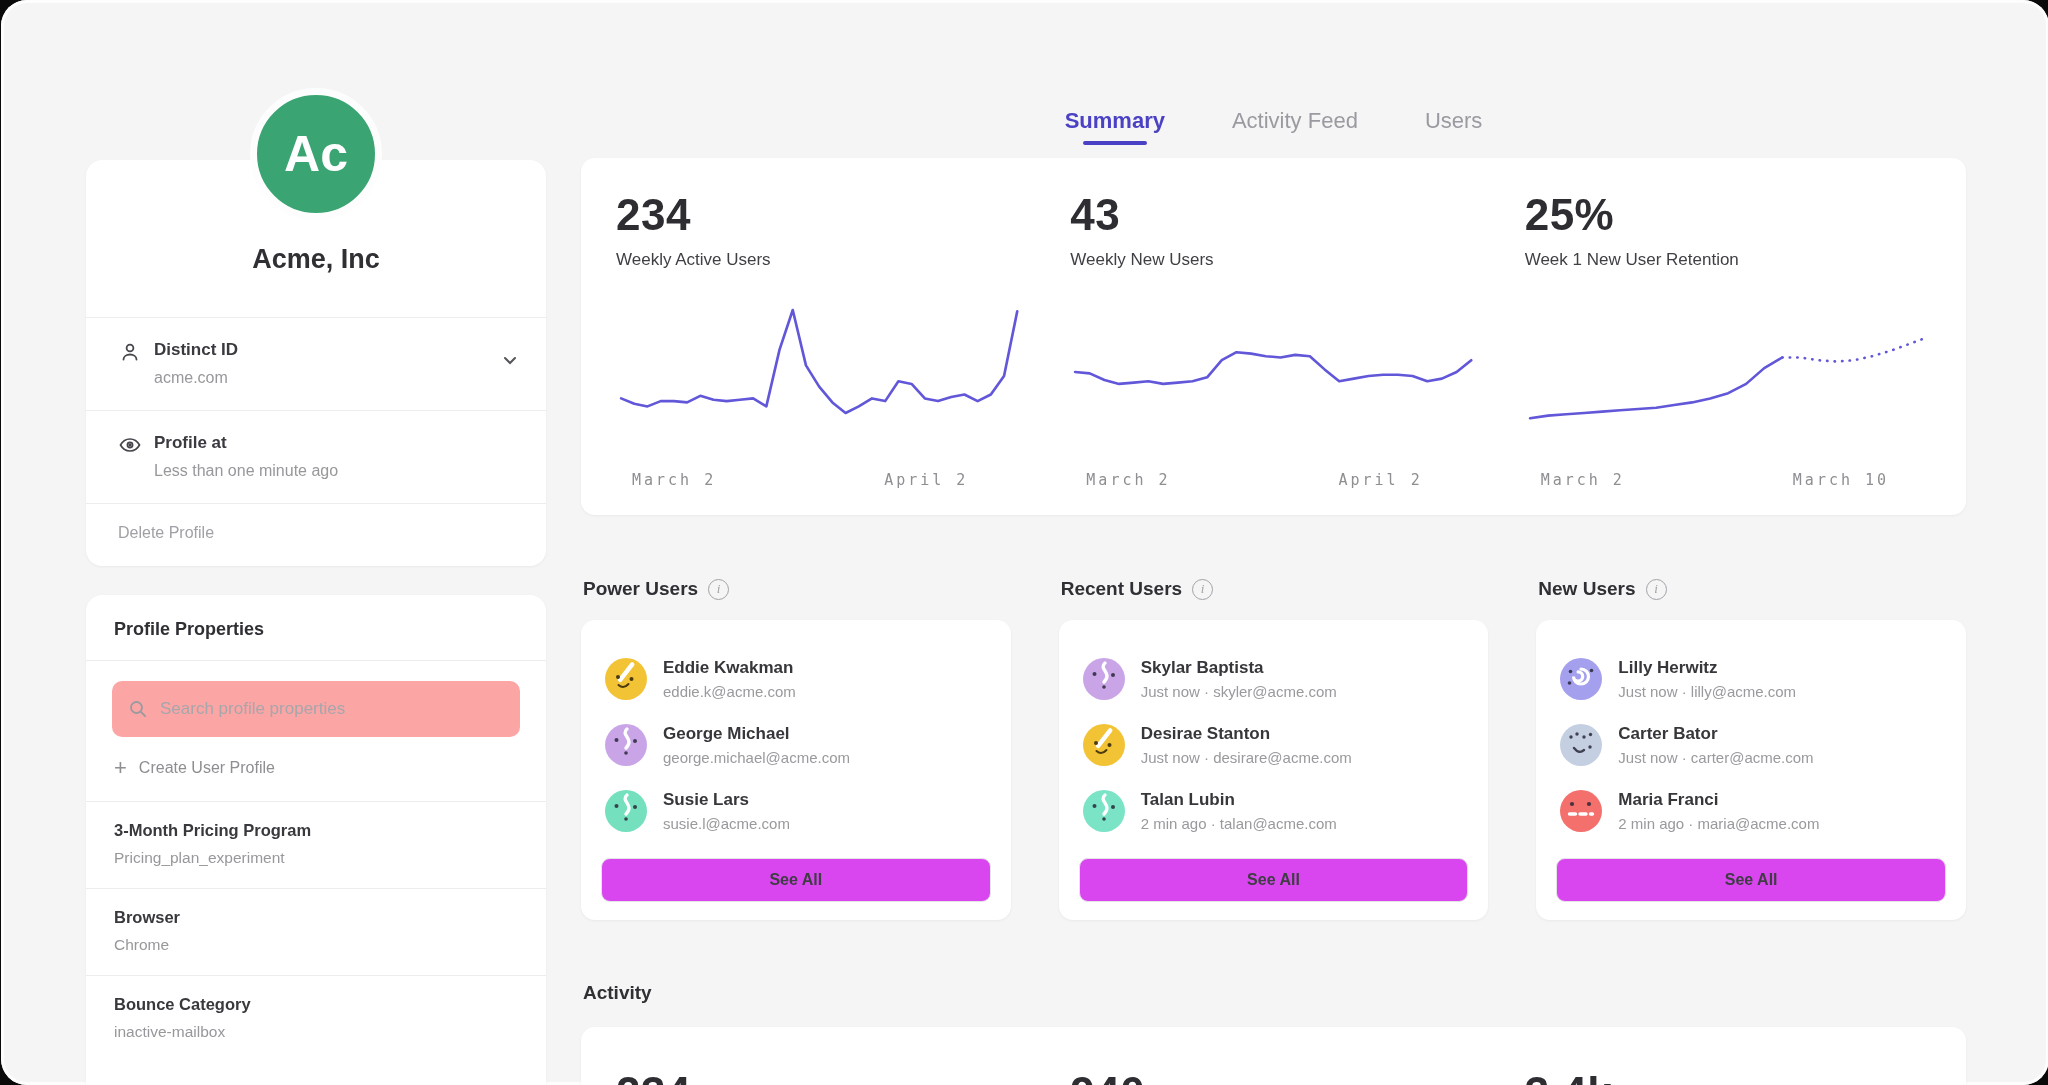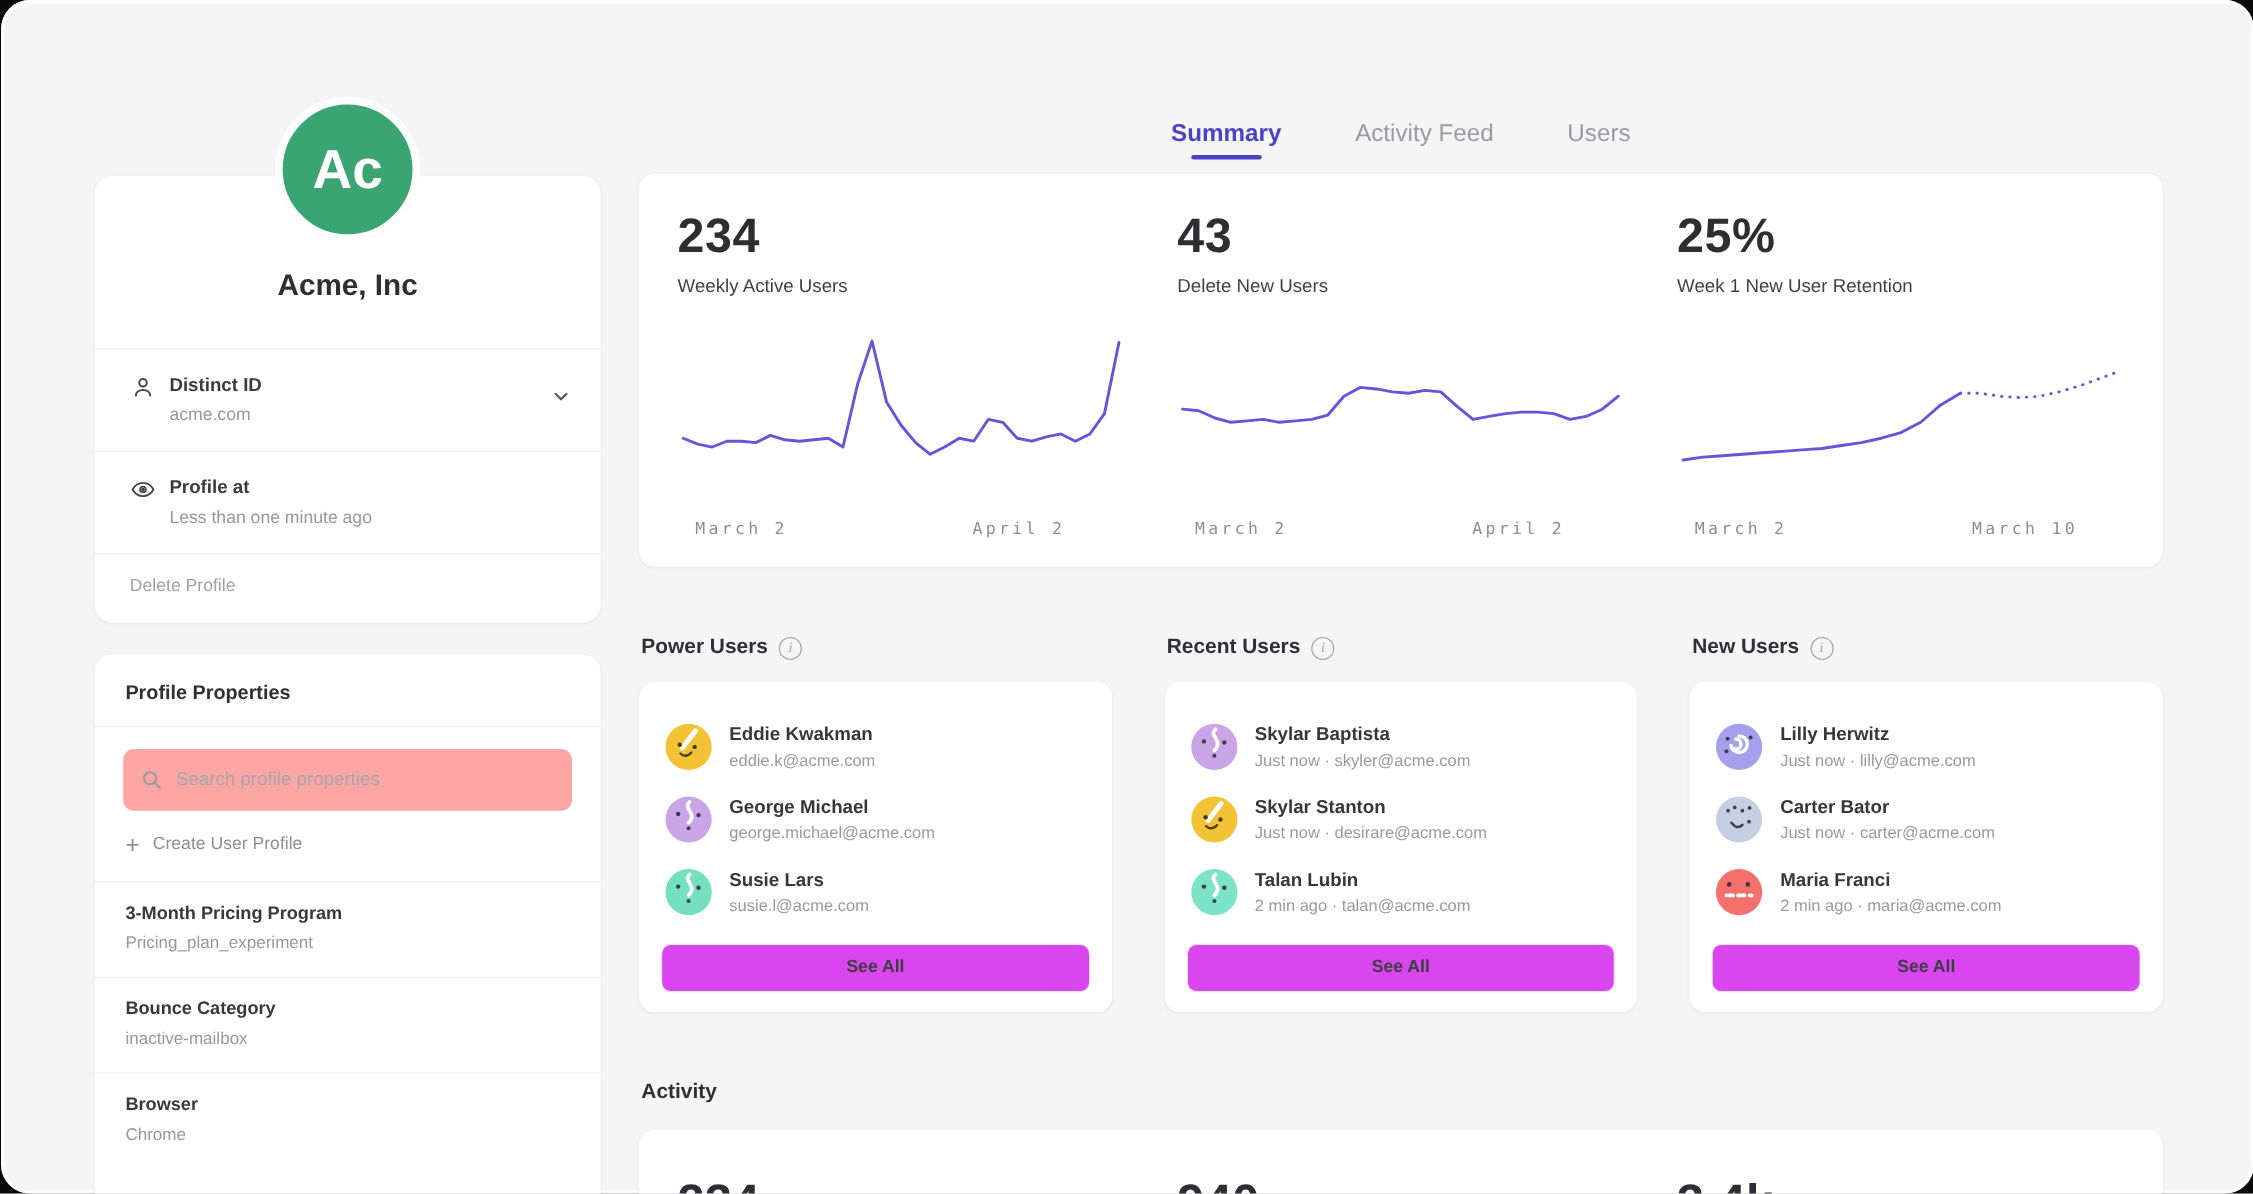--- a/index.html
+++ b/index.html
@@ -141,26 +141,26 @@
         <span class="plus">+</span>
         <span>Create User Profile</span>
       </div>
 
       <div id="props-list">
           <div class="prop-item">
             <div class="prop-label">3-Month Pricing Program</div>
             <div class="prop-value">Pricing_plan_experiment</div>
           </div>
           <div class="prop-item">
+            <div class="prop-label">Browser</div>
+            <div class="prop-value">Chrome</div>
+          </div>
+          <div class="prop-item">
             <div class="prop-label">Bounce Category</div>
             <div class="prop-value">inactive-mailbox</div>
-          </div>
-          <div class="prop-item">
-            <div class="prop-label">Browser</div>
-            <div class="prop-value">Chrome</div>
           </div>
         </div>
     </section>
   </aside>
 
   <main class="main">
     <nav class="tabs" id="tabs">
         <div class="tab active">Summary</div>
         <div class="tab">Activity Feed</div>
         <div class="tab">Users</div>
@@ -174,21 +174,21 @@
             <svg viewBox="0 0 400 165" preserveAspectRatio="none" class="chart-svg">
               <polyline points="5.0,106.4 18.0,111.7 31.0,114.4 44.0,109.1 57.0,109.1 70.0,110.4 83.0,103.8 96.0,107.8 109.0,109.1 122.0,107.8 135.0,106.4 148.0,114.4 161.0,57.6 174.0,18.0 187.0,73.4 200.0,94.6 213.0,110.4 226.0,121.0 239.0,114.4 252.0,106.4 265.0,109.1 278.0,89.3 291.0,91.9 304.0,106.4 317.0,109.1 330.0,105.1 343.0,102.5 356.0,109.1 369.0,102.5 382.0,84.0 395.0,19.3" fill="none" stroke="#6157d8" stroke-width="2.6" stroke-linejoin="round" stroke-linecap="round"></polyline>
             </svg>
             <div class="axis">
               <span class="t1">March 2</span>
               <span class="t2">April 2</span>
             </div>
           </div>
           <div class="chart-col">
             <div class="stat-number">43</div>
-            <div class="stat-label">Delete New Users</div>
+            <div class="stat-label">Weekly New Users</div>
             <svg viewBox="0 0 400 165" preserveAspectRatio="none" class="chart-svg">
               <polyline points="5.0,80.0 19.4,81.4 33.9,88.0 48.3,91.9 62.8,90.6 77.2,89.3 91.7,91.9 106.1,90.6 120.6,89.3 135.0,85.3 149.4,68.2 163.9,60.2 178.3,61.6 192.8,64.2 207.2,65.5 221.7,62.9 236.1,64.2 250.6,77.4 265.0,89.3 279.4,86.6 293.9,84.0 308.3,82.7 322.8,82.7 337.2,84.0 351.7,89.3 366.1,86.6 380.6,80.0 395.0,68.2" fill="none" stroke="#6157d8" stroke-width="2.6" stroke-linejoin="round" stroke-linecap="round"></polyline>
             </svg>
             <div class="axis">
               <span class="t1">March 2</span>
               <span class="t2">April 2</span>
             </div>
           </div>
           <div class="chart-col">
             <div class="stat-number">25%</div>
@@ -290,21 +290,21 @@
                 <svg viewBox="0 0 42 42">
                   <g>
                     <rect x="19" y="2" width="4.5" height="24" rx="2.2" fill="#fff" transform="rotate(38 21 14)"></rect>
      <circle cx="13" cy="19" r="2" fill="#4d3b10"></circle>
                     <circle cx="26.5" cy="21" r="2" fill="#4d3b10"></circle>
      <path d="M13.5 27 q5 4.5 10 -1" stroke="#4d3b10" stroke-width="2" fill="none" stroke-linecap="round"></path>
                   </g>
                 </svg>
               </div>
               <div>
-                <div class="u-name">Skylar Stanton</div>
+                <div class="u-name">Desirae Stanton</div>
                 <div class="u-sub">Just now · desirare@acme.com</div>
               </div>
             </div>
             <div class="user-row">
               <div class="u-avatar" style="background: rgb(124, 228, 198);">
                 <svg viewBox="0 0 42 42">
                   <g>
                     <path d="M22 5 c-7 6 8 10 -1 19" stroke="#fff" stroke-width="3.4" fill="none" stroke-linecap="round"></path>
      <circle cx="11.5" cy="16" r="2" fill="rgba(40,40,55,.85)"></circle>
                     <circle cx="30" cy="17" r="2" fill="rgba(40,40,55,.85)"></circle>

